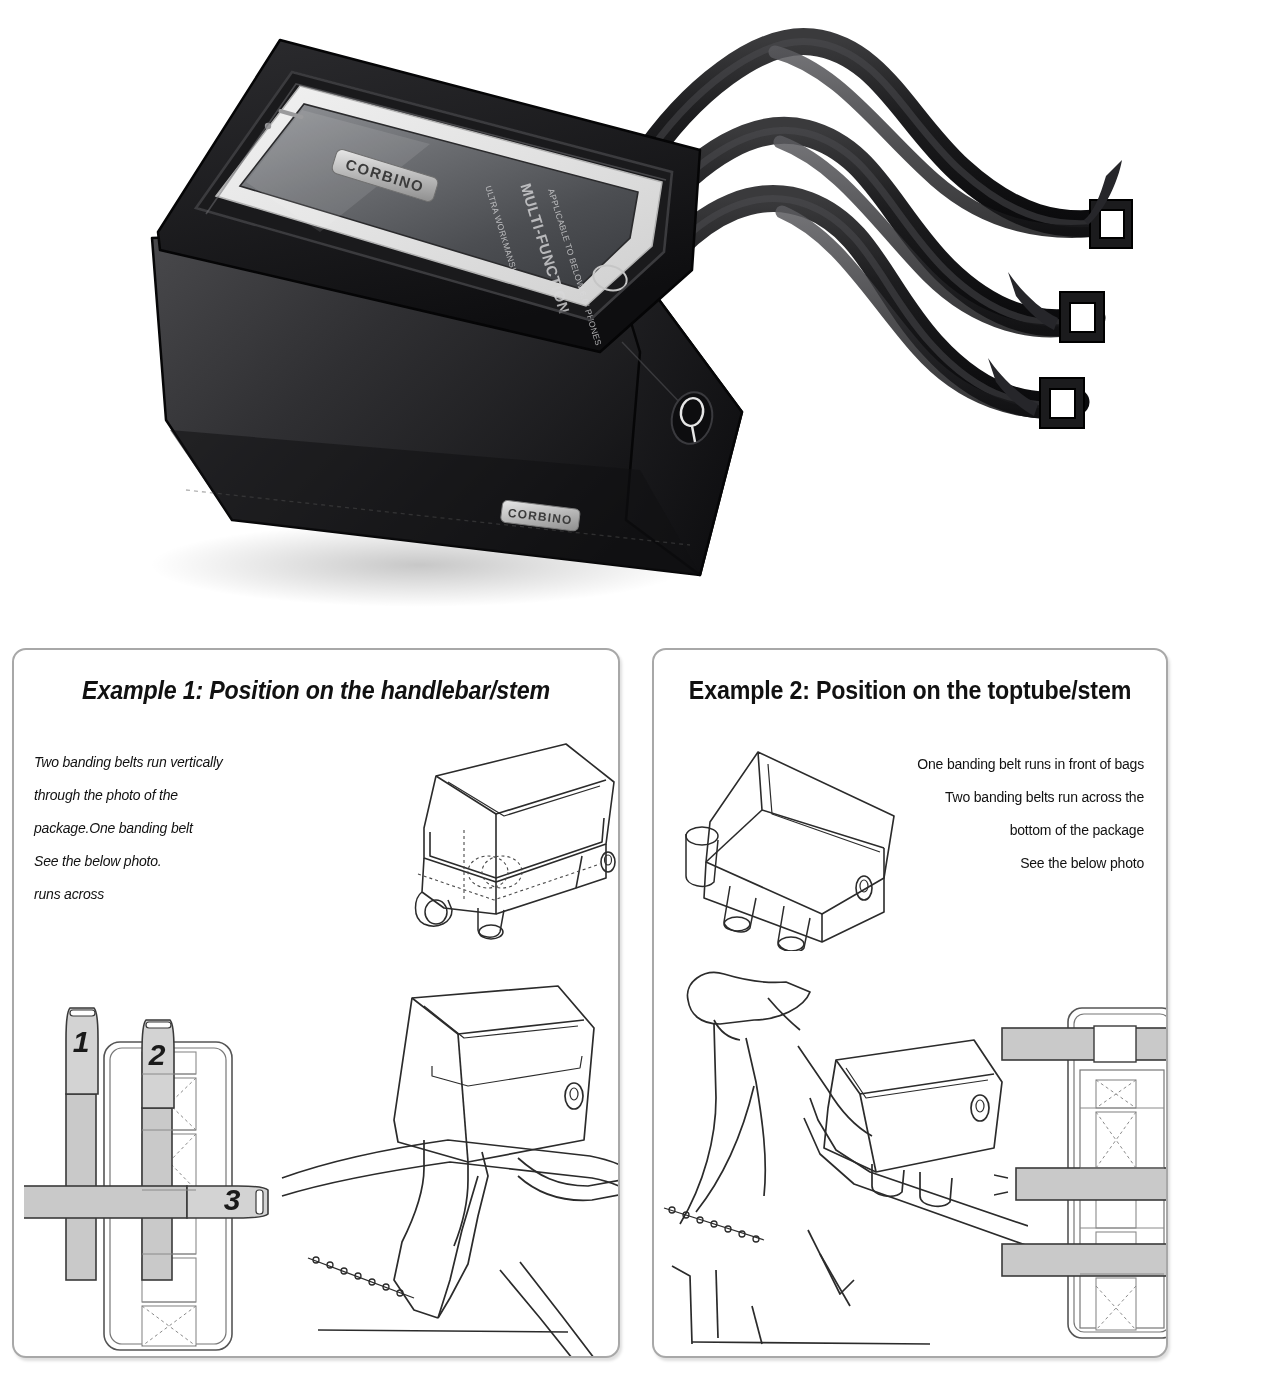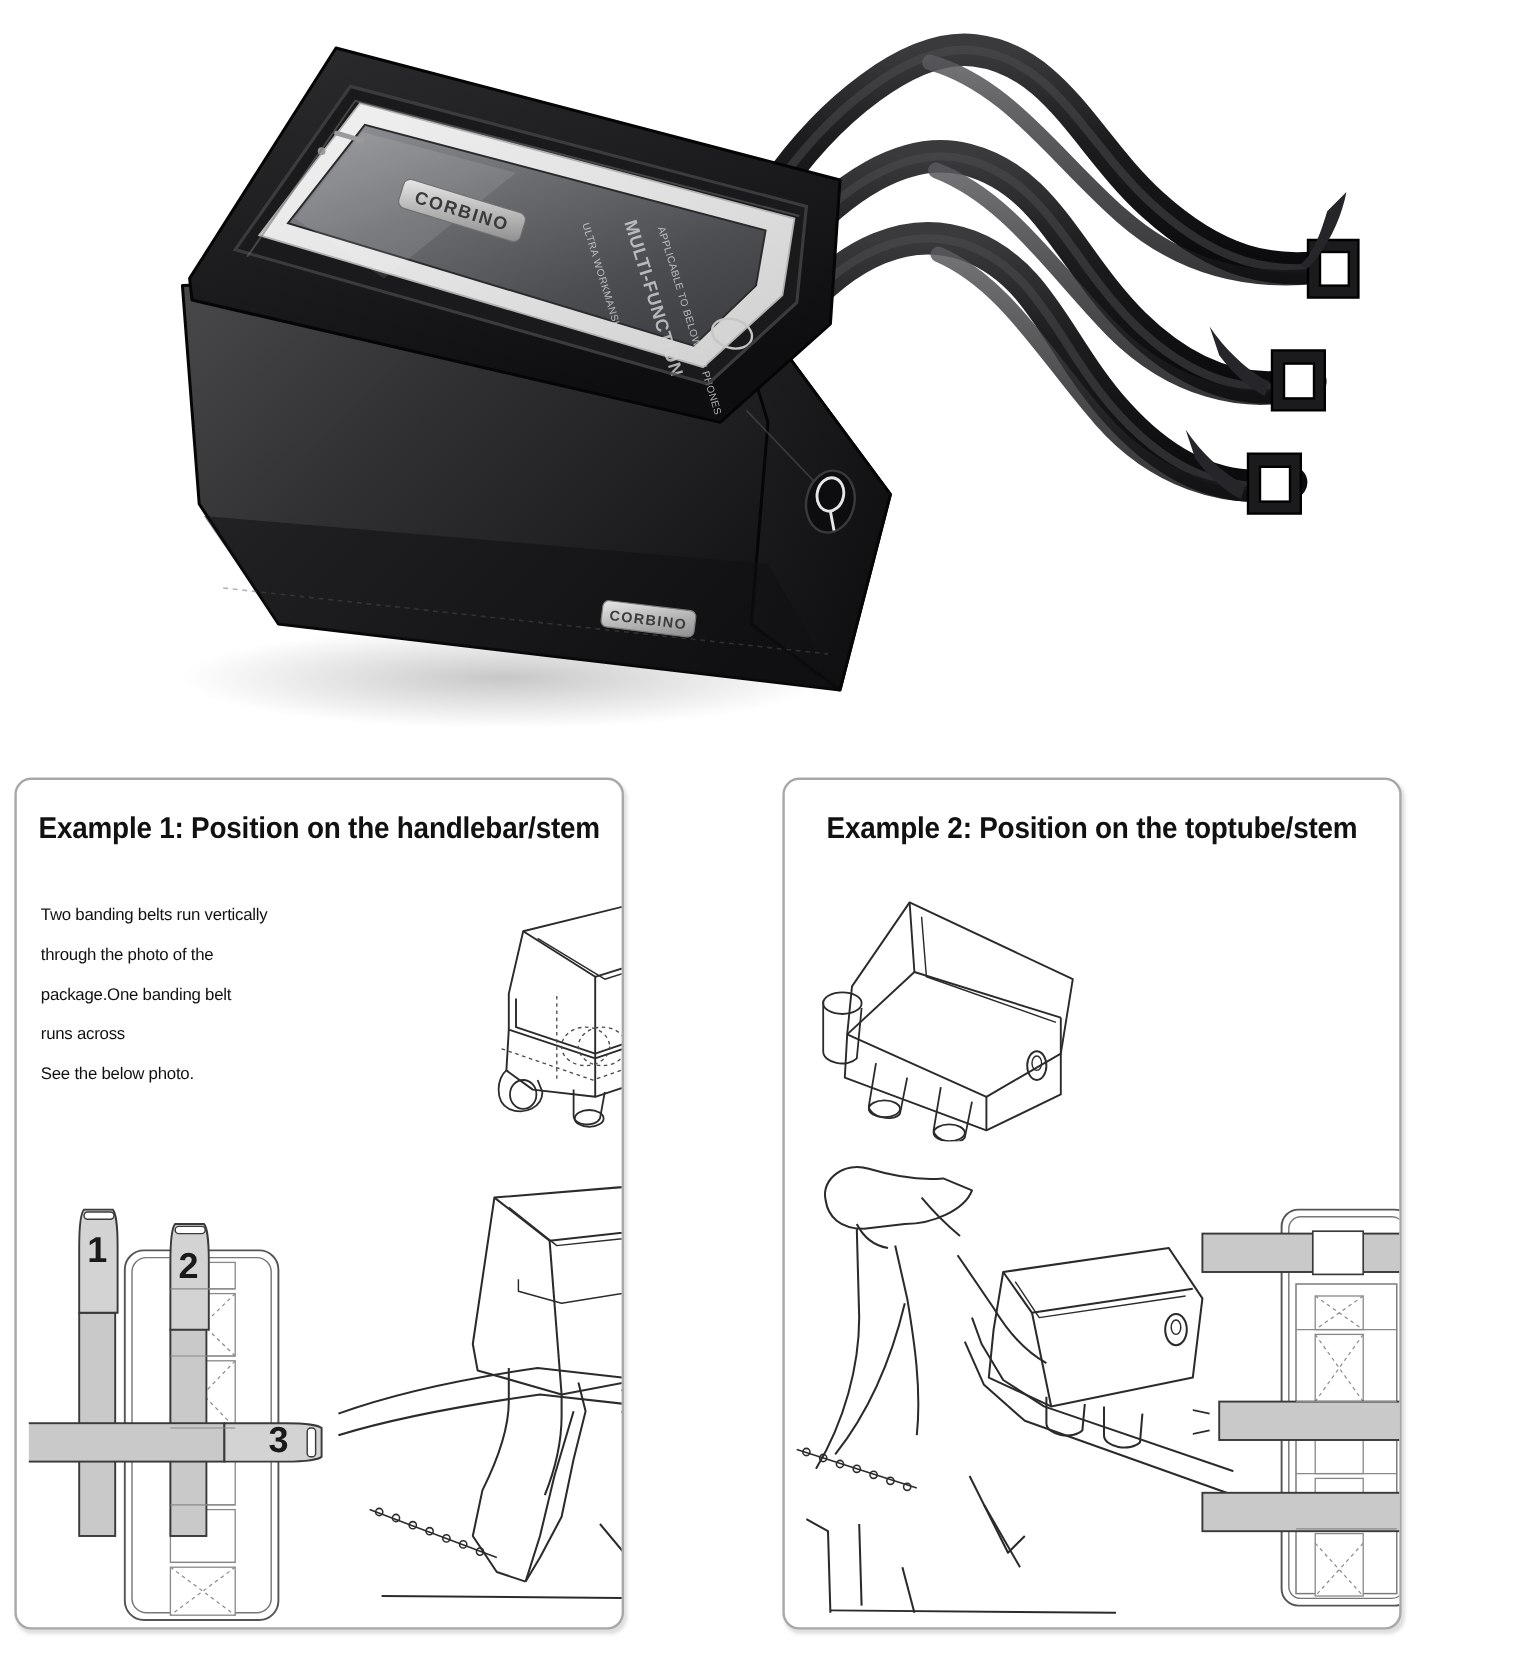--- a/index.html
+++ b/index.html
@@ -9,21 +9,21 @@
     color:#111;
   }
   .hero{position:absolute;left:0;top:0;width:1280px;height:630px;}
   .panels{position:absolute;left:0;top:648px;width:1280px;height:718px;}
   .panel{
     position:absolute;top:0;height:710px;
     background:#fff;border:2px solid #a8a8a8;border-radius:14px;
     box-shadow:2px 3px 3px rgba(0,0,0,.13);
     box-sizing:border-box;overflow:hidden;
   }
-  .panel.left{left:12px;width:508px;}
+  .panel.left{left:12px;width:608px;font-style:italic;}
   .panel.right{left:652px;width:516px;}
   .panel-title{
     position:absolute;top:26px;left:0;right:0;text-align:center;
     font-size:25px;font-weight:bold;letter-spacing:-.2px;
     transform:scaleX(.93);transform-origin:center;
     white-space:nowrap;
   }
   .body-text{position:absolute;font-size:14px;line-height:33px;letter-spacing:-.2px;}
   .body-text.l{left:20px;top:96px;width:330px;text-align:left;}
   .body-text.r{right:22px;top:98px;width:375px;text-align:right;}
@@ -181,22 +181,22 @@
 
 <div class="panels">
 
   <div class="panel left">
     <div class="panel-title">Example 1: Position on the handlebar/stem</div>
 
     <div class="body-text l">
       <div>Two banding belts run vertically</div>
       <div>through the photo of the</div>
       <div>package.One banding belt</div>
+      <div>See the below photo.</div>
       <div>runs across</div>
-      <div>See the below photo.</div>
     </div>
 
     <svg class="abs" style="left:386px;top:82px;" width="235" height="215" viewBox="0 0 235 215">
       <g fill="none" stroke="#2b2b2b" stroke-width="1.6" stroke-linejoin="round">
         <path d="M24,96 L36,44 L166,12 L214,50 L206,112 L96,150 L24,126 Z"></path>
         <path d="M36,44 L96,82 L206,48"></path>
         <path d="M96,82 L96,150"></path>
         <path d="M48,50 L104,84 L200,54" stroke-width="1.2"></path>
         <path d="M30,100 L30,124 L96,146 L202,110 L204,86"></path>
         <path d="M24,126 L22,160 L44,176 L96,182 L96,150"></path>
@@ -310,20 +310,26 @@
         </g>
 
         <path d="M46,350 L296,352" stroke-width="1.6"></path>
       </g>
     </svg>
   </div>
 
   <div class="panel right">
     <div class="panel-title">Example 2: Position on the toptube/stem</div>
 
+    <div class="body-text r">
+      <div>One banding belt runs in front of bags</div>
+      <div>Two banding belts run across the</div>
+      <div>bottom of the package</div>
+      <div>See the below photo</div>
+    </div>
 
     <svg class="abs" style="left:18px;top:86px;" width="250" height="215" viewBox="0 0 250 215">
       <g fill="none" stroke="#2b2b2b" stroke-width="1.6" stroke-linejoin="round">
         <path d="M38,86 L86,16 L222,80 L212,142 L150,178 L34,126 Z"></path>
         <path d="M86,16 L90,74 L212,112"></path>
         <path d="M90,74 L34,126"></path>
         <path d="M96,28 L100,78 L208,116" stroke-width="1.2"></path>
         <path d="M34,126 L32,162 L150,206 L212,176 L212,142"></path>
         <path d="M150,178 L150,206"></path>
         <path d="M212,112 L212,142"></path>

